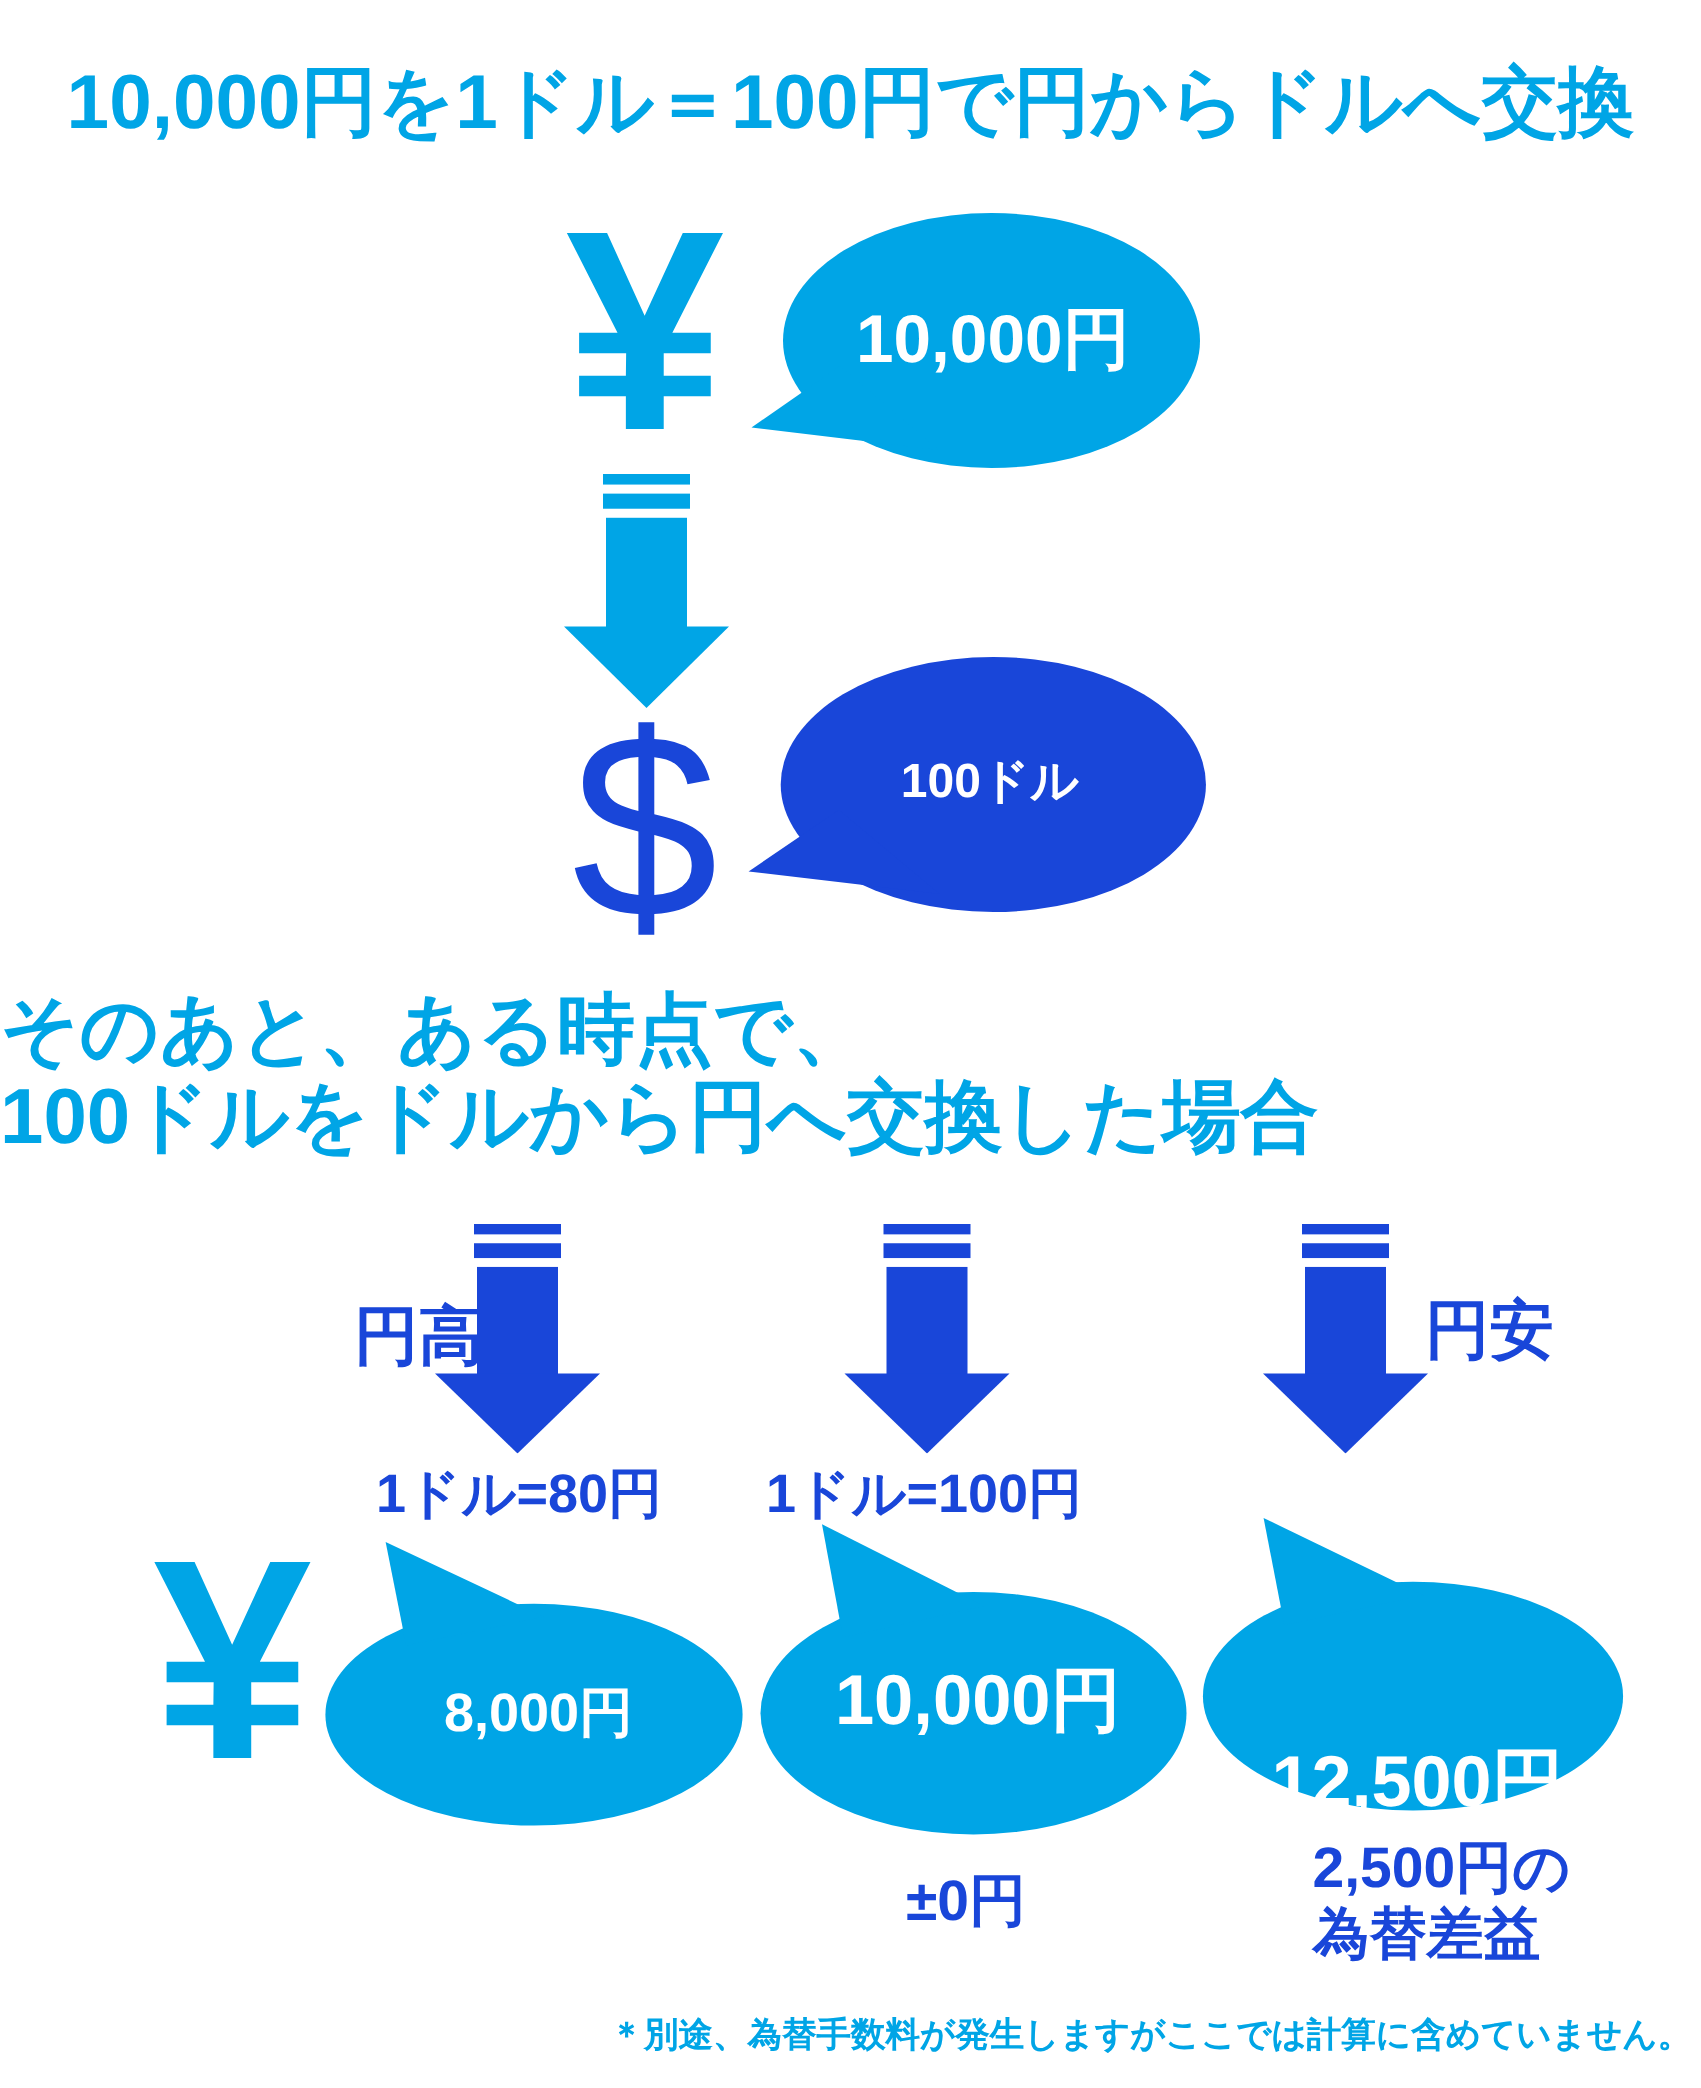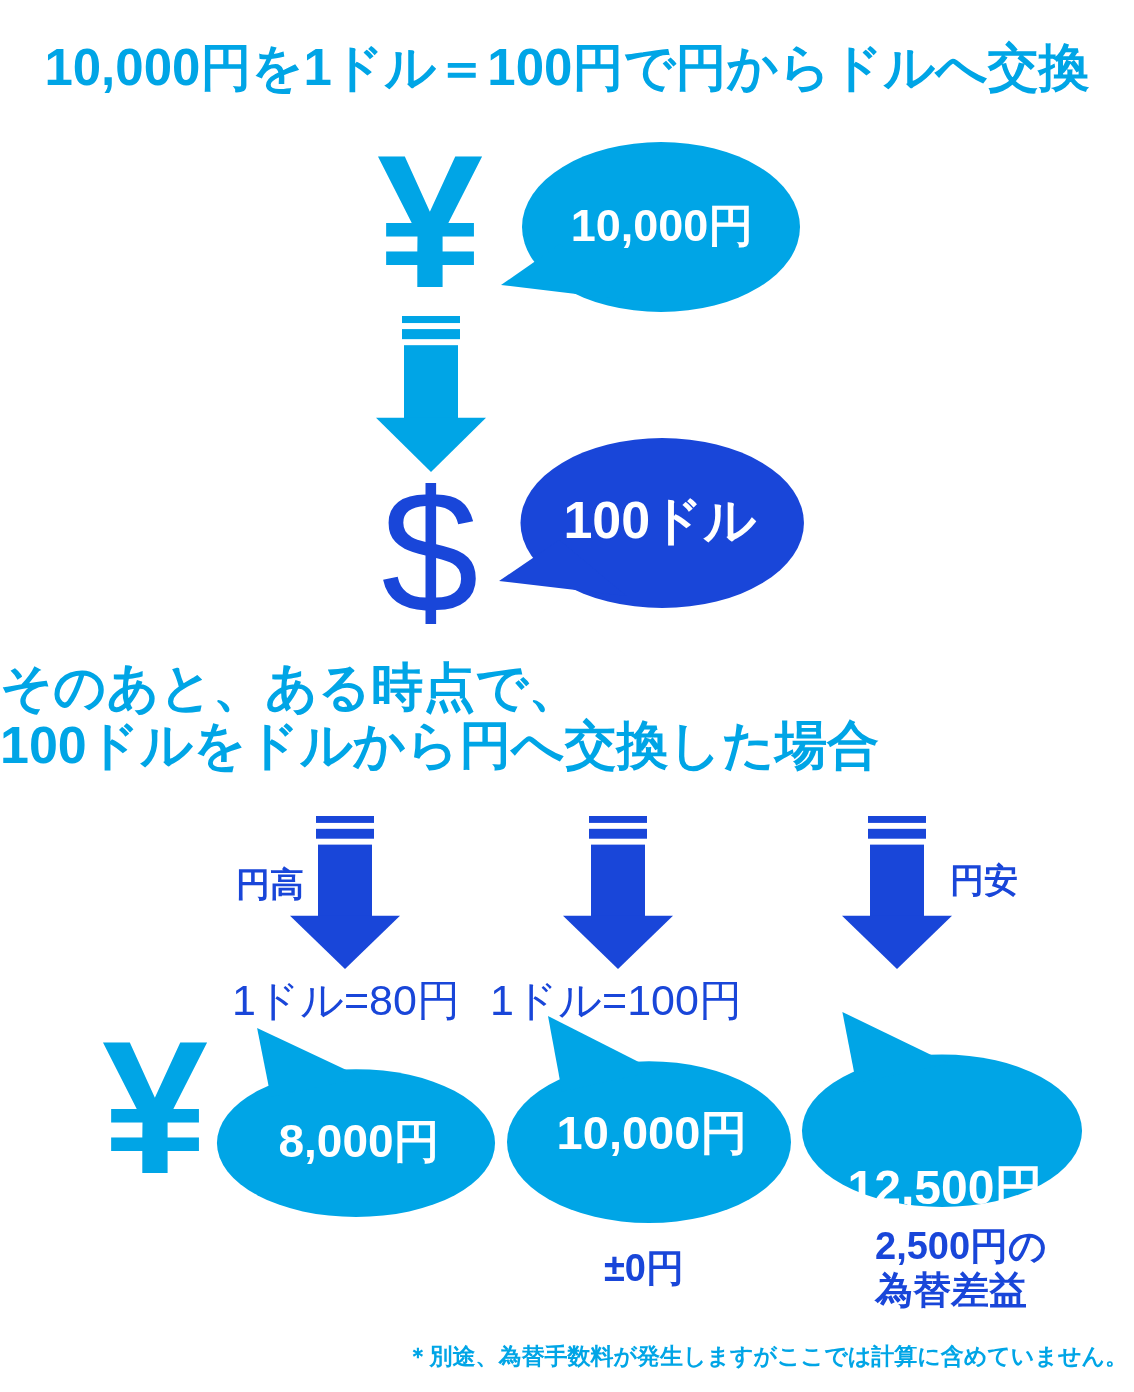--- a/index.html
+++ b/index.html
@@ -22,47 +22,47 @@
   .yen-top{left:430px;top:126px;transform:translateX(-50%);font-size:190px;}
   .dollar-symbol{left:430px;top:464px;transform:translateX(-50%);font-size:175px;font-weight:400;}
   .yen-bottom{left:155px;top:1012px;transform:translateX(-50%);font-size:190px;}
 
   .bubble{position:absolute;display:flex;align-items:center;justify-content:center;}
   .bubble svg{position:absolute;left:0;top:0;width:100%;height:100%;fill:currentColor;}
   .bubble .amount{position:relative;font-weight:700;color:var(--bubble-text);white-space:nowrap;}
 
   .bubble-yen{left:498px;top:140px;width:304px;height:178px;font-size:45px;}
   .bubble-yen .amount{transform:translate(12px,-3px);}
-  .bubble-dollar{left:496px;top:436px;width:310px;height:178px;font-size:52px;}
+  .bubble-dollar{left:496px;top:436px;width:310px;height:178px;font-size:32px;}
   .bubble-dollar .amount{transform:translate(9px,-4px);}
 
-  .bubble-r1{left:214px;top:1026px;width:284px;height:192px;font-size:46px;}
+  .bubble-r1{left:214px;top:1026px;width:284px;height:192px;font-size:36px;}
   .bubble-r1 .amount{transform:translate(3px,20px);}
   .bubble-r2{left:504px;top:1014px;width:290px;height:210px;font-size:47px;}
   .bubble-r2 .amount{transform:translate(3px,14px);}
   .bubble-r3{left:799px;top:1010px;width:286px;height:198px;font-size:48px;align-items:flex-end;}
   .bubble-r3 .amount{transform:translate(3px,12px);}
 
   .arrow{position:absolute;}
   .arrow svg{display:block;width:100%;height:100%;fill:currentColor;}
   .arrow-main{left:375px;top:316px;width:112px;height:156px;}
   .arrow-a{left:289px;top:816px;width:112px;height:153px;}
   .arrow-b{left:562px;top:816px;width:112px;height:153px;}
   .arrow-c{left:841px;top:816px;width:112px;height:153px;}
 
   .mid-heading{position:absolute;top:658px;left:0;width:100%;
                color:var(--light-blue);font-weight:700;font-size:52px;line-height:1.12;}
   .mid-heading .line{display:block;white-space:nowrap;}
 
-  .side-label{position:absolute;font-weight:700;color:var(--dark-blue);font-size:34px;white-space:nowrap;}
+  .side-label{position:absolute;font-weight:700;color:var(--dark-blue);font-size:43px;white-space:nowrap;}
   .endaka{left:236px;top:862px;}
   .enyasu{left:950px;top:858px;}
 
-  .rate{position:absolute;top:972px;transform:translateX(-50%);font-weight:400;
-        color:var(--dark-blue);font-size:43px;white-space:nowrap;}
+  .rate{position:absolute;top:972px;transform:translateX(-50%);font-weight:700;
+        color:var(--dark-blue);font-size:36px;white-space:nowrap;}
   .rate-a{left:346px;}
   .rate-b{left:616px;}
   .rate-c{left:888px;}
 
   .outcome{position:absolute;font-weight:700;color:var(--dark-blue);font-size:38px;line-height:1.17;}
   .outcome .line{display:block;white-space:nowrap;}
   .outcome-1{left:287px;top:1236px;}
   .outcome-2{left:604px;top:1246px;}
   .outcome-3{left:875px;top:1224px;}
 

